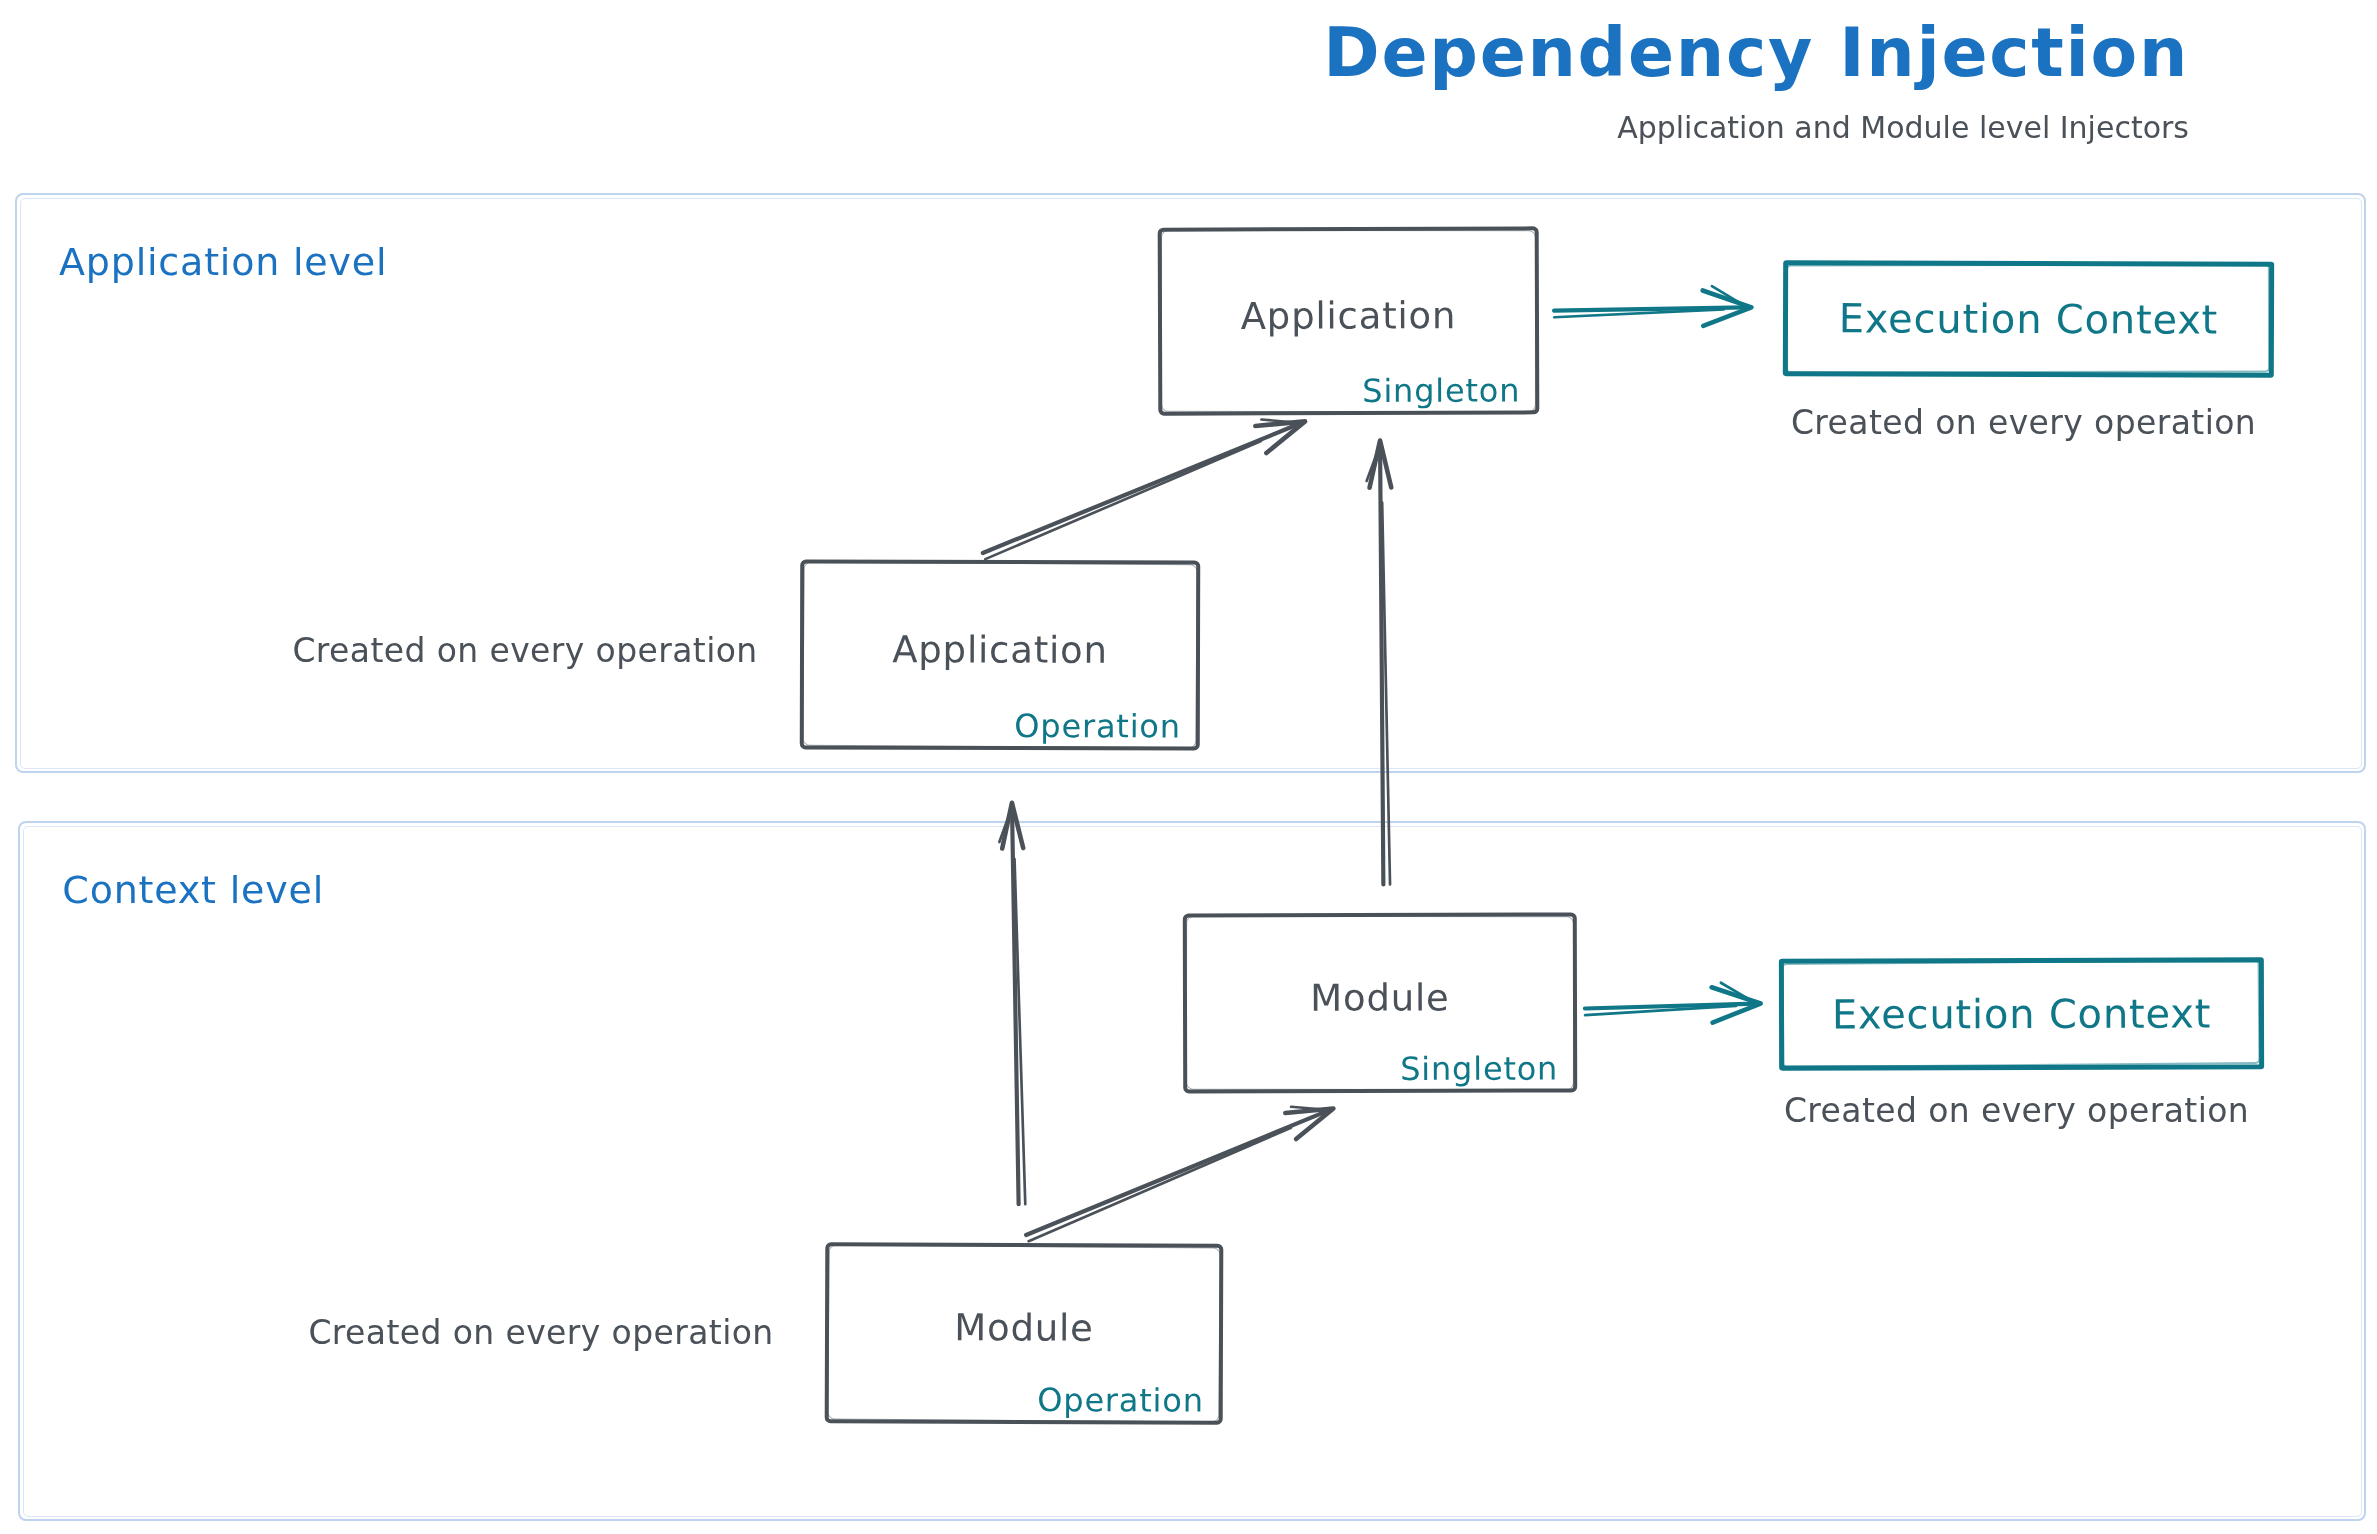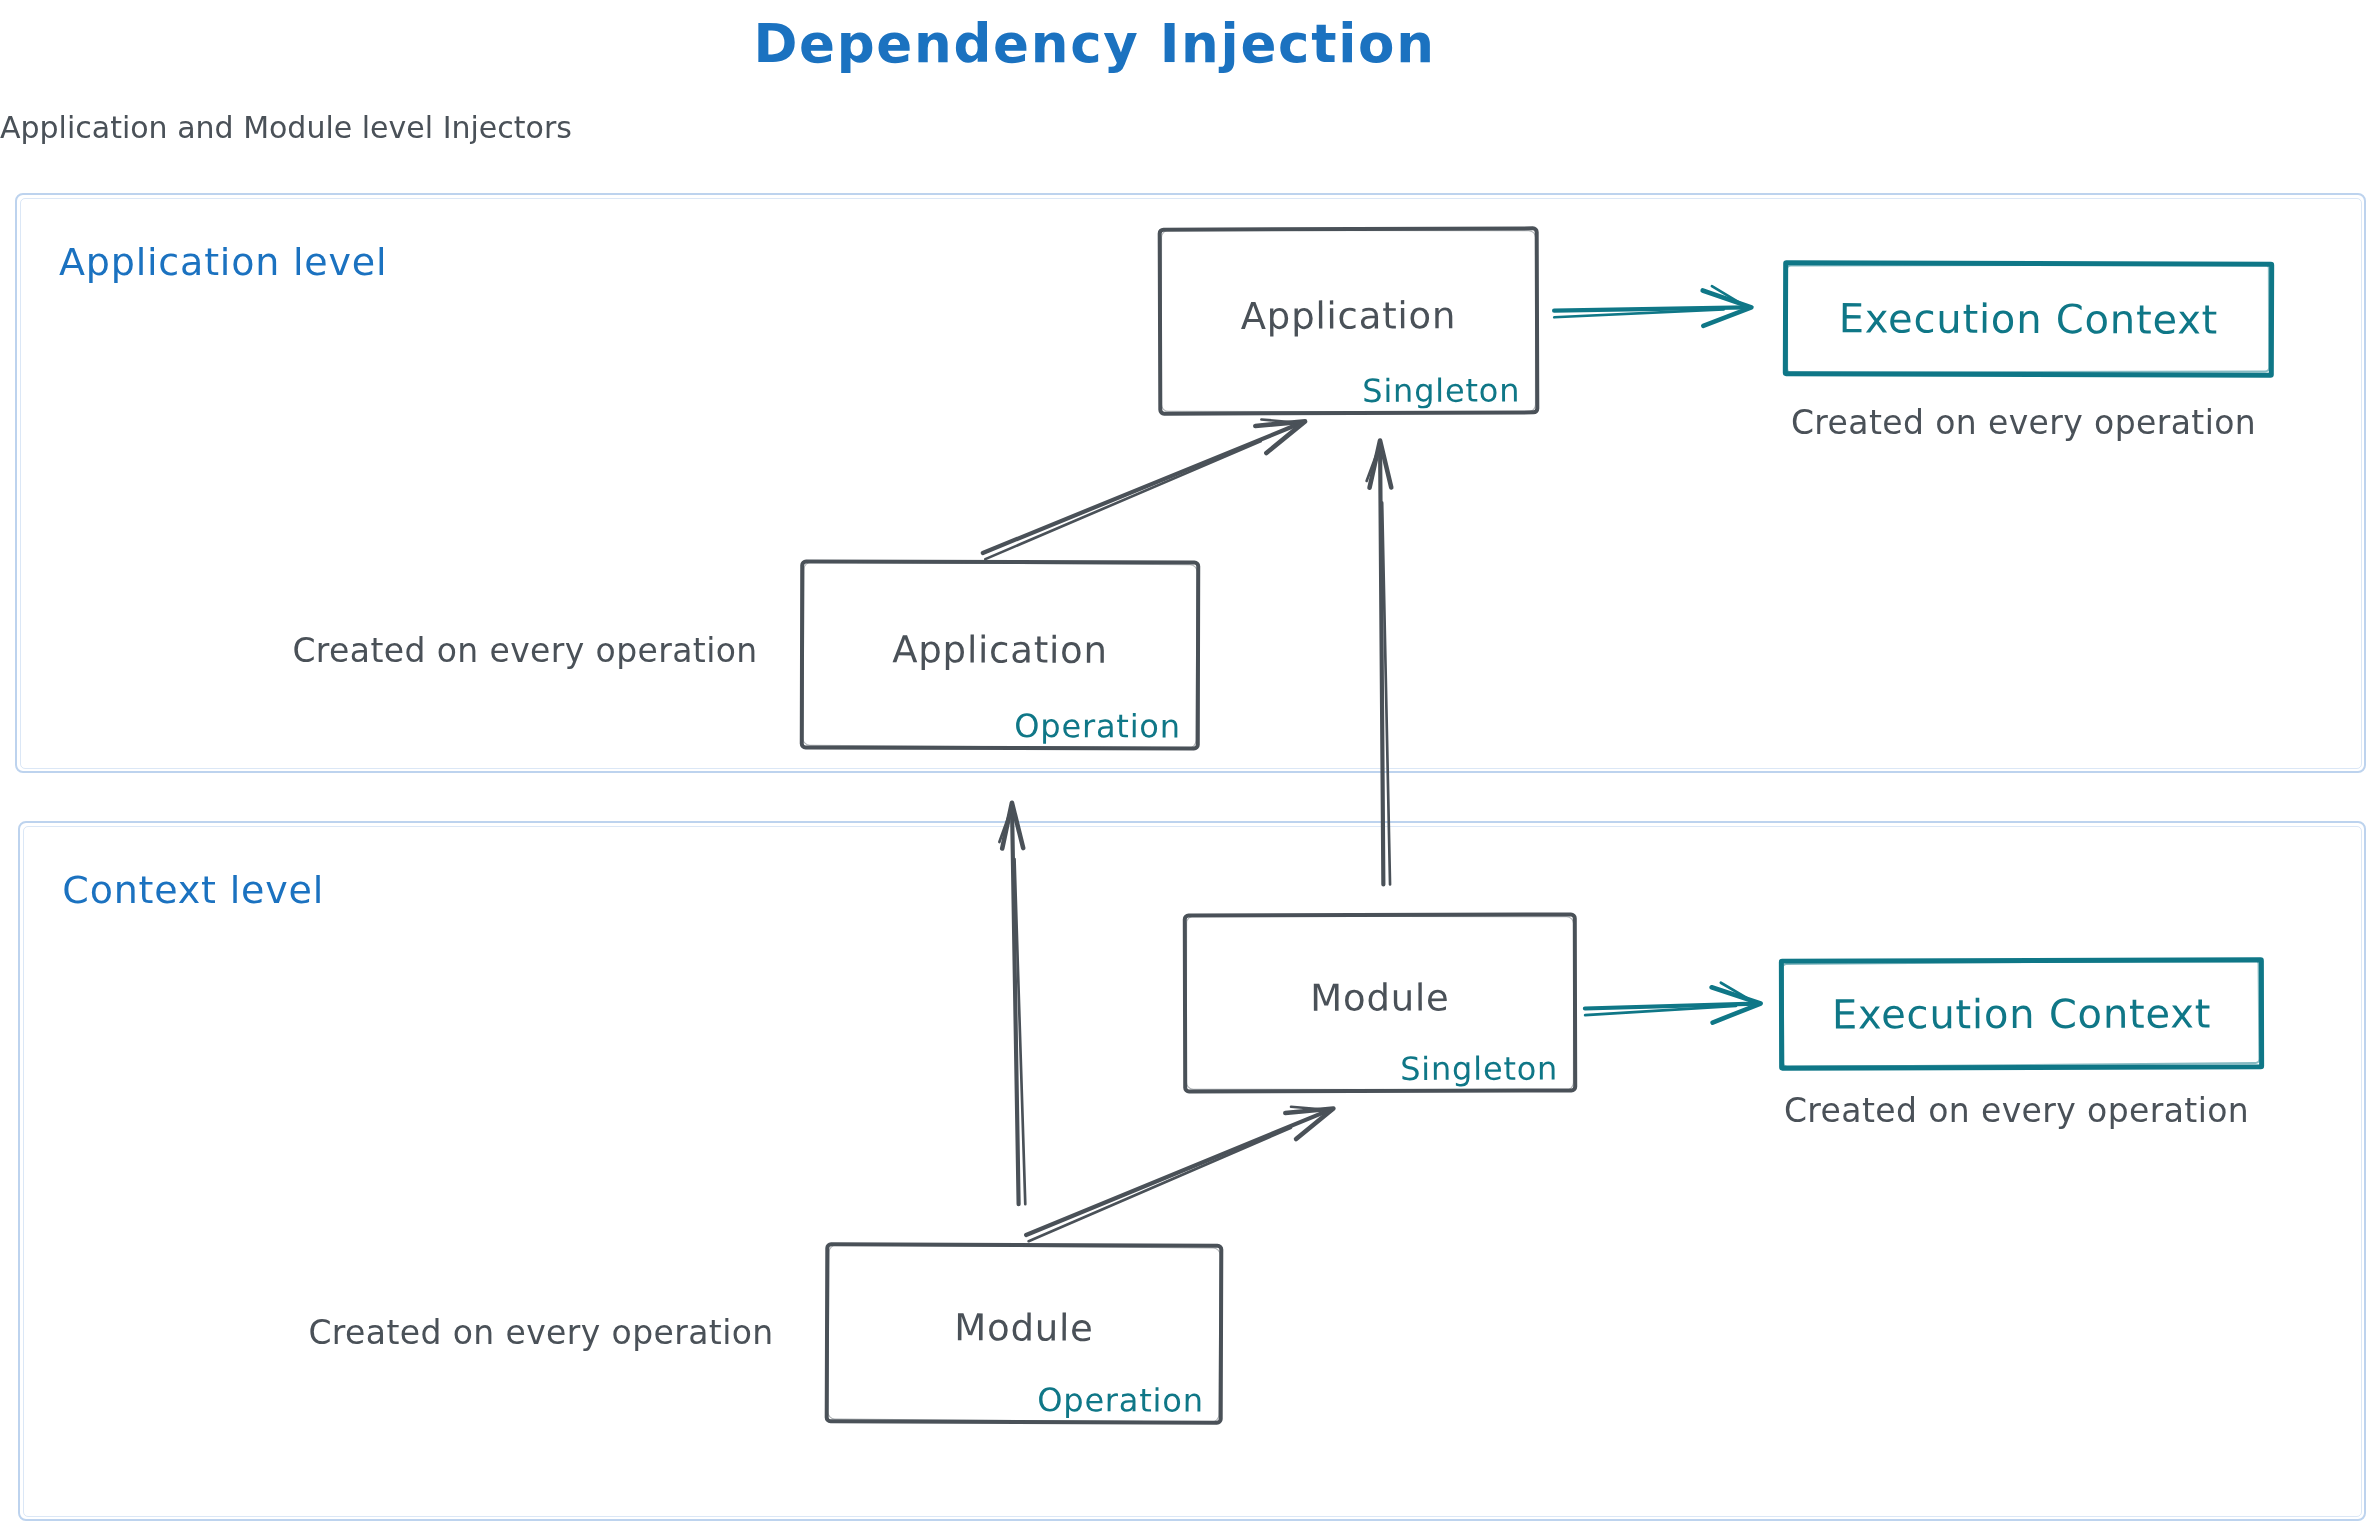--- a/index.html
+++ b/index.html
@@ -6,26 +6,26 @@
   #stage{
     position:relative;
     width:2377px;height:1534px;
     background:var(--bg,#fff);
     font-family:"DejaVu Sans","Liberation Sans",sans-serif;
     overflow:hidden;
   }
   
   .page-title{
     position:absolute;left:0;top:13.3px;width:2189px;
-    text-align:center;font-size:53px;font-weight:bold;
+    text-align:right;font-size:68px;font-weight:bold;
     color:var(--blue);letter-spacing:1.7px;
   }
   .page-subtitle{
     position:absolute;left:0;top:110px;width:2189px;
-    text-align:left;font-size:30px;color:var(--ink);
+    text-align:right;font-size:30px;color:var(--ink);
   }
   
   .level{
     position:absolute;border:2.1px solid var(--frame);
     border-radius:8px;background:transparent;
   }
   .level::after{
     content:"";position:absolute;inset:2.5px;
     border:1.2px solid var(--frame);border-radius:5px;opacity:.55;
     pointer-events:none;

